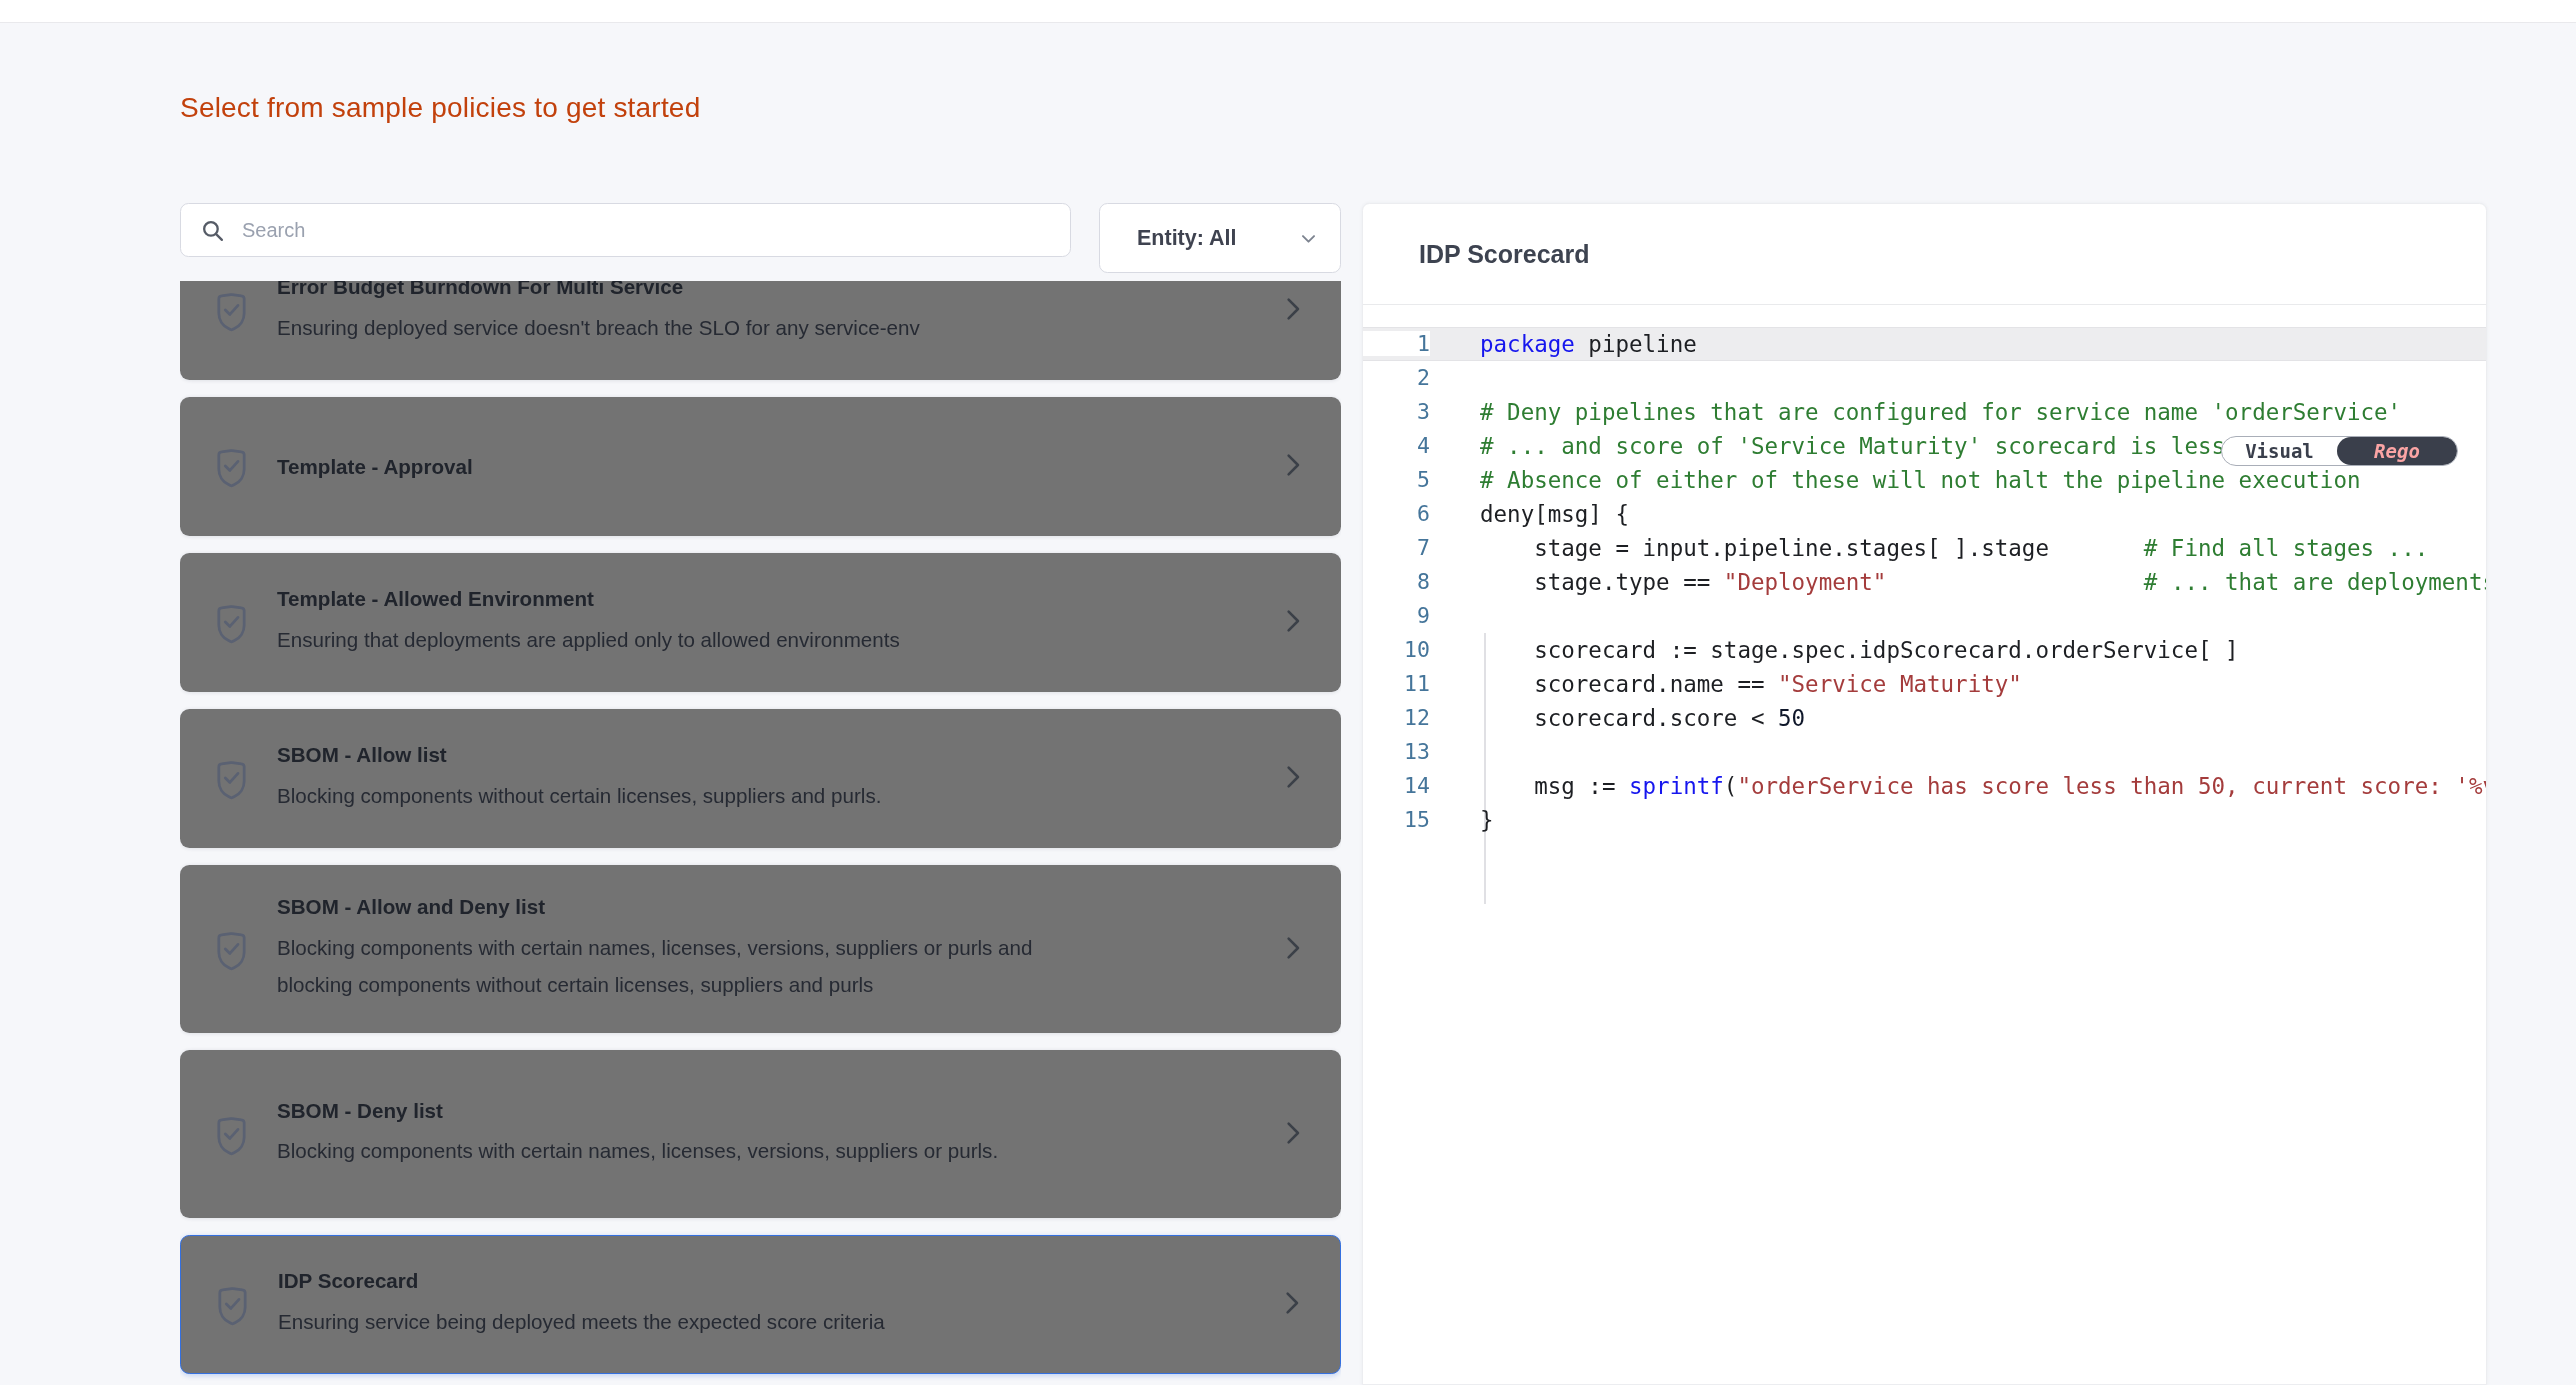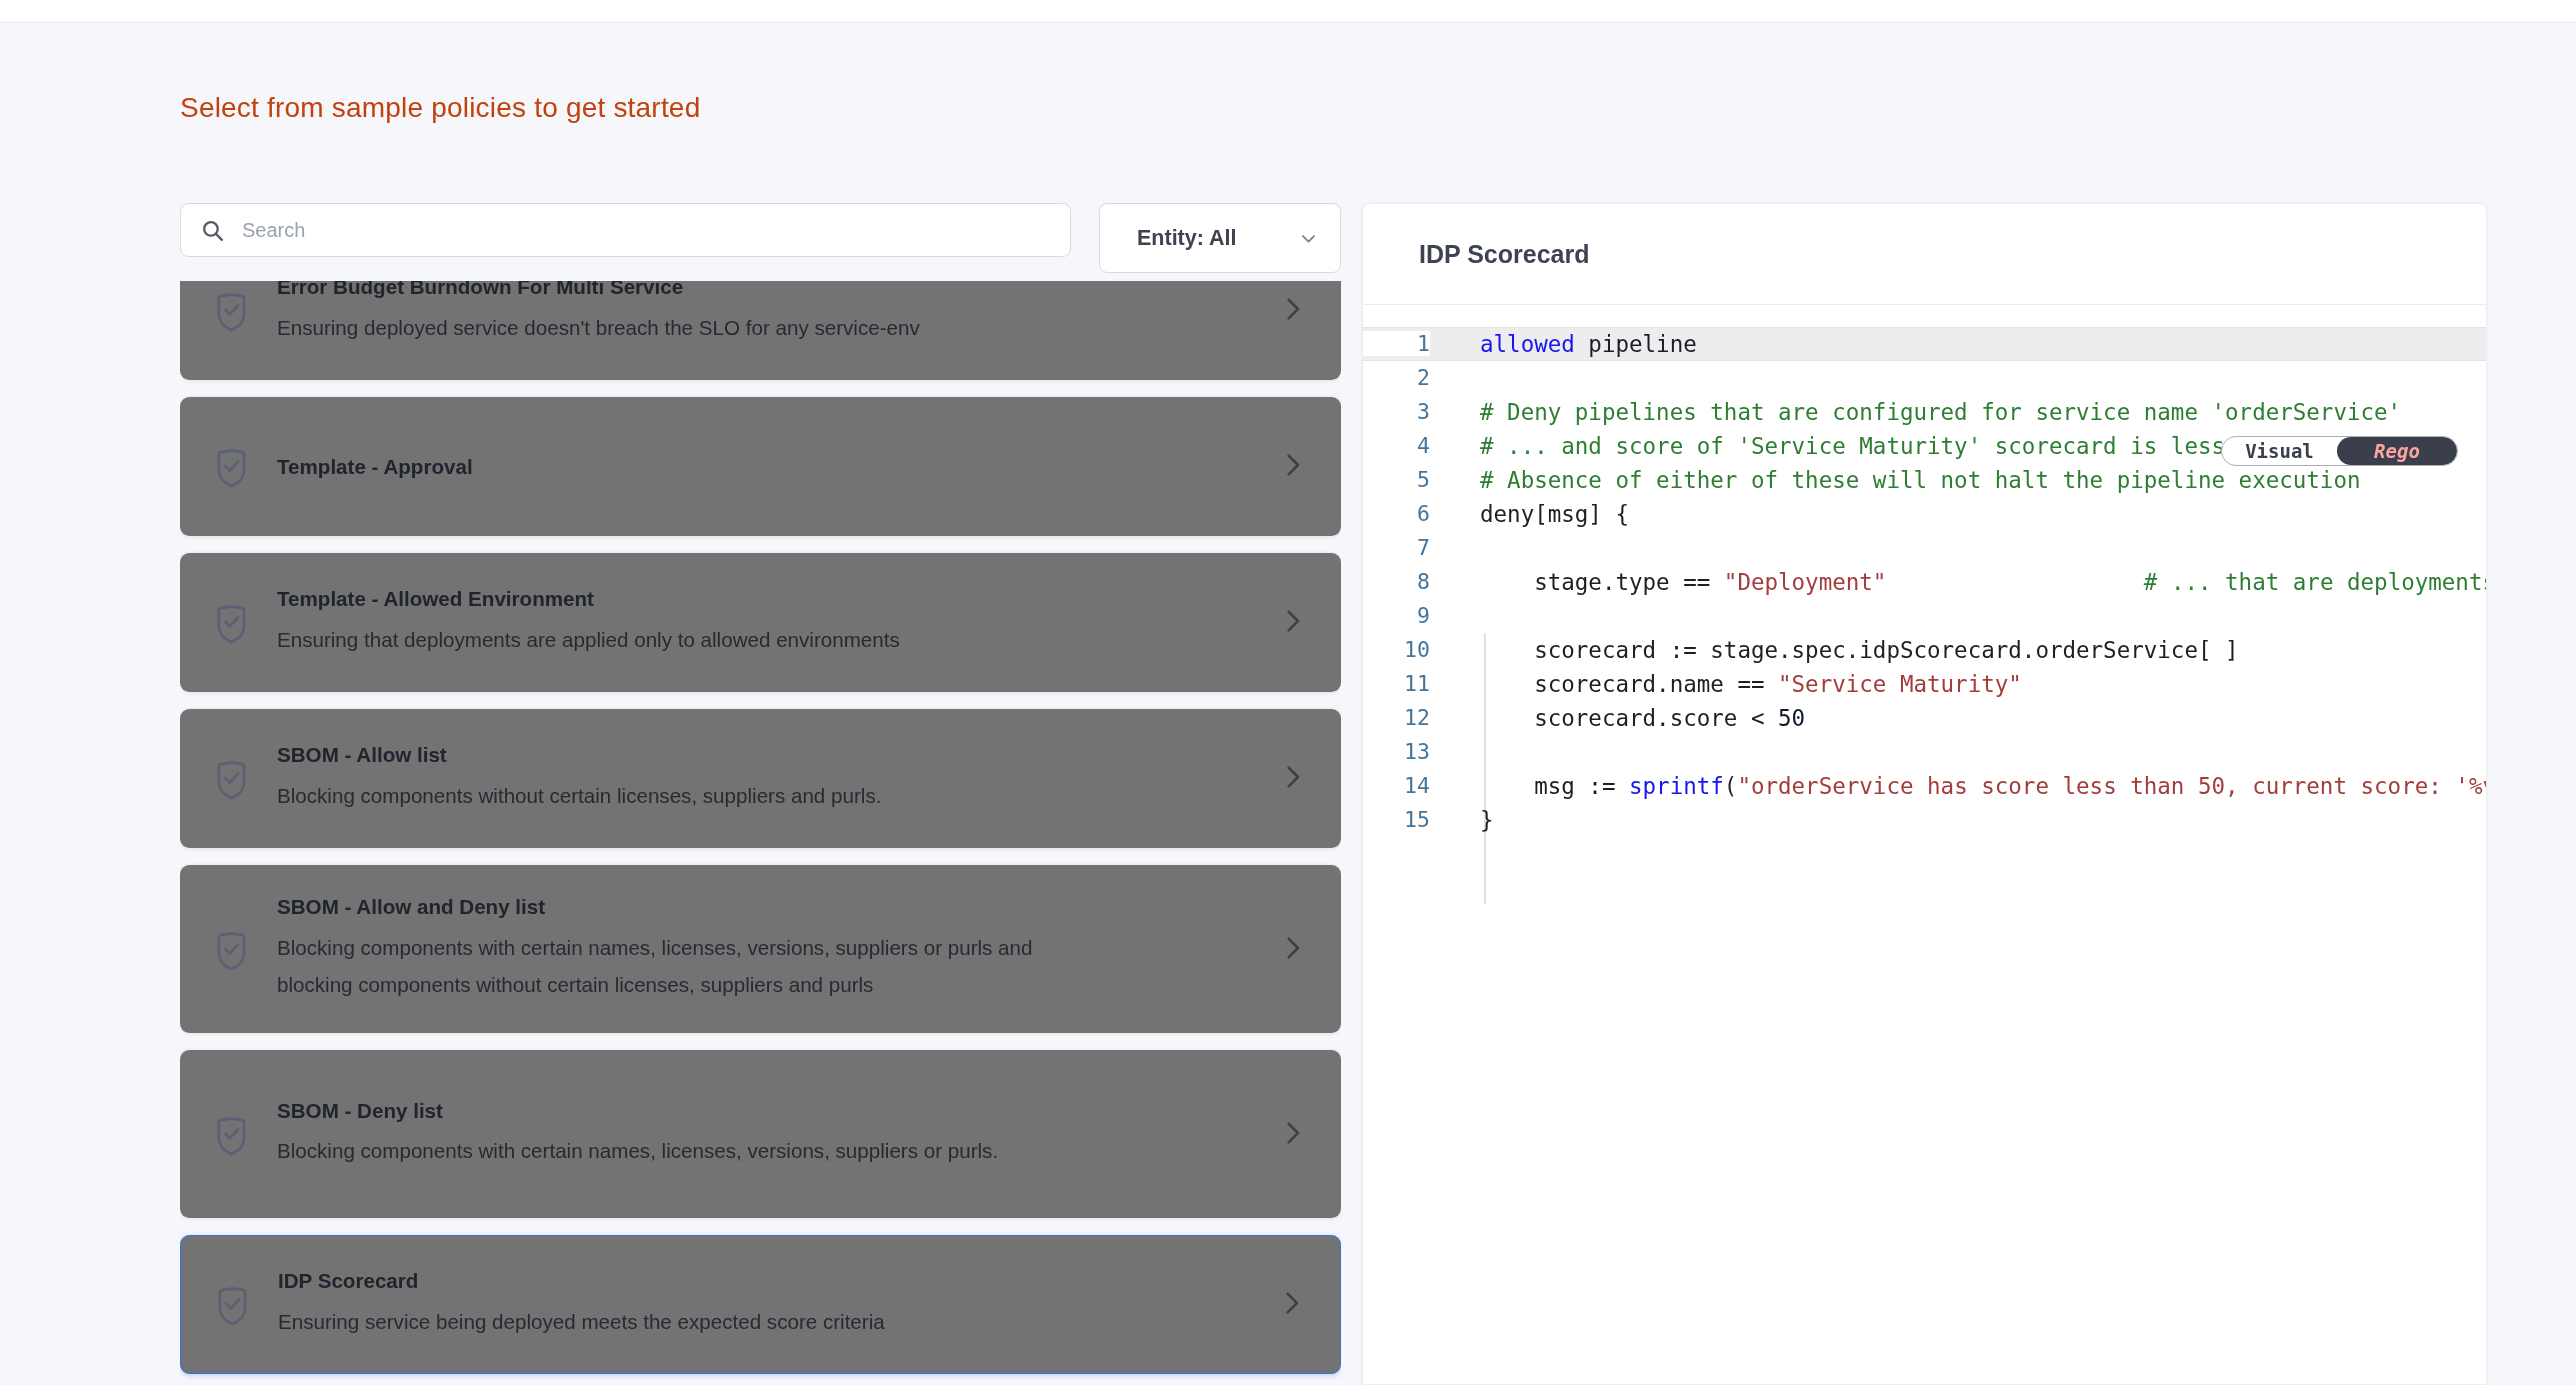--- a/index.html
+++ b/index.html
@@ -193,27 +193,27 @@
     </div>
   </div>
 
 <div id="detail-panel">
   <div id="detail-header">
     <span class="t">IDP Scorecard</span>
   </div>
   <div id="code-area">
     <div id="indent-guide"></div>
     <div id="code-lines">
-        <div class="code-row hl"><span class="gut">1</span><span class="src"><span class="seg-kw">allowed</span><span class="seg-pl"> pipeline</span></span></div>
+        <div class="code-row hl"><span class="gut">1</span><span class="src"><span class="seg-kw">package</span><span class="seg-pl"> pipeline</span></span></div>
         <div class="code-row"><span class="gut">2</span><span class="src"></span></div>
         <div class="code-row"><span class="gut">3</span><span class="src"><span class="seg-com"># Deny pipelines that are configured for service name 'orderService'</span></span></div>
         <div class="code-row"><span class="gut">4</span><span class="src"><span class="seg-com"># ... and score of 'Service Maturity' scorecard is less than 50.</span></span></div>
         <div class="code-row"><span class="gut">5</span><span class="src"><span class="seg-com"># Absence of either of these will not halt the pipeline execution</span></span></div>
         <div class="code-row"><span class="gut">6</span><span class="src"><span class="seg-pl">deny[msg] {</span></span></div>
-        <div class="code-row"><span class="gut">7</span></div>
+        <div class="code-row"><span class="gut">7</span><span class="src"><span class="seg-pl">    stage = input.pipeline.stages[_].stage       </span><span class="seg-com"># Find all stages ...</span></span></div>
         <div class="code-row"><span class="gut">8</span><span class="src"><span class="seg-pl">    stage.type == </span><span class="seg-str">"Deployment"</span><span class="seg-pl">                   </span><span class="seg-com"># ... that are deployments</span></span></div>
         <div class="code-row"><span class="gut">9</span><span class="src"></span></div>
         <div class="code-row"><span class="gut">10</span><span class="src"><span class="seg-pl">    scorecard := stage.spec.idpScorecard.orderService[_]</span></span></div>
         <div class="code-row"><span class="gut">11</span><span class="src"><span class="seg-pl">    scorecard.name == </span><span class="seg-str">"Service Maturity"</span></span></div>
         <div class="code-row"><span class="gut">12</span><span class="src"><span class="seg-pl">    scorecard.score &lt; </span><span class="seg-num">50</span></span></div>
         <div class="code-row"><span class="gut">13</span><span class="src"></span></div>
         <div class="code-row"><span class="gut">14</span><span class="src"><span class="seg-pl">    msg := </span><span class="seg-kw">sprintf</span><span class="seg-pl">(</span><span class="seg-str">"orderService has score less than 50, current score: '%v</span></span></div>
         <div class="code-row"><span class="gut">15</span><span class="src"><span class="seg-pl">}</span></span></div>
       </div>
     <div id="view-toggle">

